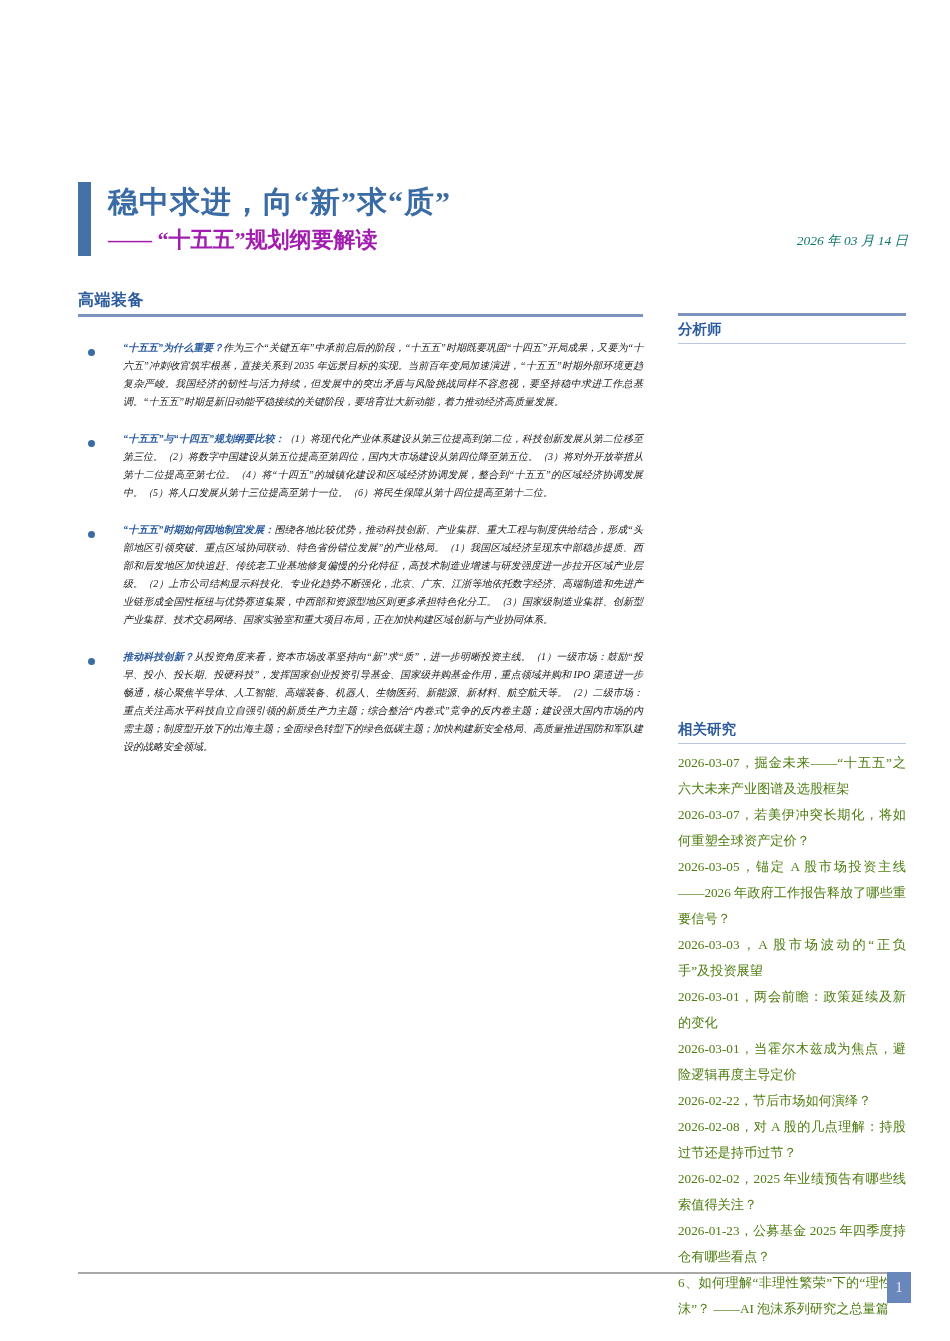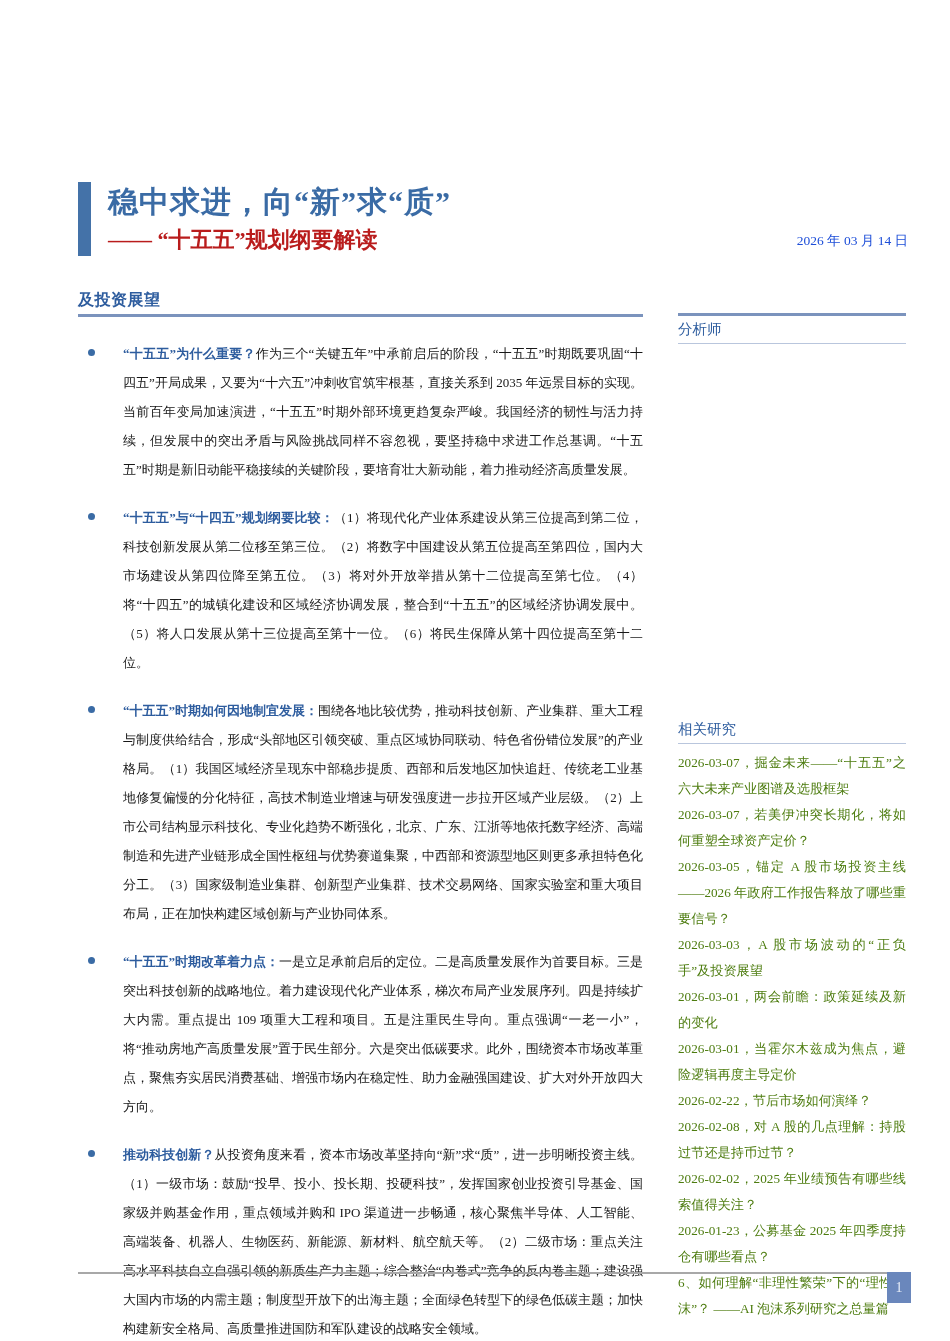--- a/index.html
+++ b/index.html
@@ -59,32 +59,33 @@
   }
   .subtitle-row {
     display: flex;
     align-items: baseline;
     justify-content: space-between;
     margin-top: 2px;
   }
   .doc-subtitle {
     font-size: 22px;
     font-weight: bold;
-    color: #b91c1c;
+    color: #a21caf;
     line-height: 32px;
     margin: 0;
     white-space: nowrap;
   }
   .doc-date {
     font-size: 13.5px;
-    color: #1d4ed8;
+    color: #0f766e;
     white-space: nowrap;
     padding-left: 20px;
     position: relative;
     top: -2px;
+    font-style: italic;
   }
 
   
   .section-head {
     font-size: 16px;
     font-weight: bold;
     color: #2d5c9e;
     letter-spacing: 0.5px;
     margin: 0 0 3px 0;
     line-height: 22px;
@@ -118,25 +119,26 @@
 
   .bullets {
     margin: 0;
     padding: 0;
     list-style: none;
   }
   .bullet-item {
     position: relative;
     padding-left: 45px;
     margin-top: 19px;
-    font-size: 13px;
-    line-height: 29px;
+    font-size: 10px;
+    line-height: 18px;
     text-align: justify;
     text-justify: inter-ideograph;
     color: #171717;
+    font-style: italic;
   }
   .bullet-item:first-child {
     margin-top: 22px;
   }
   .bullet-dot {
     position: absolute;
     left: 10px;
     top: 10px;
     width: 7px;
     height: 7px;
@@ -150,21 +152,21 @@
 
   
   .side-block {
     margin-bottom: 0;
   }
   .analyst-body {
     min-height: 372px;
   }
   .side-head {
     font-size: 14.5px;
-    font-weight: normal;
+    font-weight: bold;
     color: #2d5c9e;
     margin: 3px 0 4px 0;
     line-height: 20px;
   }
   .research-list {
     margin: 0;
     padding: 6px 0 0 0;
     list-style: none;
   }
   .research-item {
@@ -212,39 +214,35 @@
         <h1 class="doc-title">稳中求进，向“新”求“质”</h1>
         <div class="subtitle-row">
           <h2 class="doc-subtitle">——  “十五五”规划纲要解读</h2>
           <div class="doc-date">2026 年 03 月 14 日</div>
         </div>
       </div>
     </div>
   </div>
 
   <div class="col-main">
-    <div class="section-head">及投资展望</div>
+    <div class="section-head">高端装备</div>
     <div class="rule-strong"></div>
 
     <ul class="bullets">
       <li class="bullet-item">
         <span class="bullet-dot"></span>
         <span class="lead">“十五五”为什么重要？</span><span>作为三个“关键五年”中承前启后的阶段，“十五五”时期既要巩固“十四五”开局成果，又要为“十六五”冲刺收官筑牢根基，直接关系到 2035 年远景目标的实现。当前百年变局加速演进，“十五五”时期外部环境更趋复杂严峻。我国经济的韧性与活力持续，但发展中的突出矛盾与风险挑战同样不容忽视，要坚持稳中求进工作总基调。“十五五”时期是新旧动能平稳接续的关键阶段，要培育壮大新动能，着力推动经济高质量发展。</span>
       </li>
       <li class="bullet-item">
         <span class="bullet-dot"></span>
         <span class="lead">“十五五”与“十四五”规划纲要比较：</span><span>（1）将现代化产业体系建设从第三位提高到第二位，科技创新发展从第二位移至第三位。（2）将数字中国建设从第五位提高至第四位，国内大市场建设从第四位降至第五位。（3）将对外开放举措从第十二位提高至第七位。（4）将“十四五”的城镇化建设和区域经济协调发展，整合到“十五五”的区域经济协调发展中。（5）将人口发展从第十三位提高至第十一位。（6）将民生保障从第十四位提高至第十二位。</span>
       </li>
       <li class="bullet-item">
         <span class="bullet-dot"></span>
         <span class="lead">“十五五”时期如何因地制宜发展：</span><span>围绕各地比较优势，推动科技创新、产业集群、重大工程与制度供给结合，形成“头部地区引领突破、重点区域协同联动、特色省份错位发展”的产业格局。（1）我国区域经济呈现东中部稳步提质、西部和后发地区加快追赶、传统老工业基地修复偏慢的分化特征，高技术制造业增速与研发强度进一步拉开区域产业层级。（2）上市公司结构显示科技化、专业化趋势不断强化，北京、广东、江浙等地依托数字经济、高端制造和先进产业链形成全国性枢纽与优势赛道集聚，中西部和资源型地区则更多承担特色化分工。（3）国家级制造业集群、创新型产业集群、技术交易网络、国家实验室和重大项目布局，正在加快构建区域创新与产业协同体系。</span>
-      </li>
-      <li class="bullet-item">
-        <span class="bullet-dot"></span>
-        <span class="lead">“十五五”时期改革着力点：</span><span>一是立足承前启后的定位。二是高质量发展作为首要目标。三是突出科技创新的战略地位。着力建设现代化产业体系，梯次布局产业发展序列。四是持续扩大内需。重点提出 109 项重大工程和项目。五是注重民生导向。重点强调“一老一小”，将“推动房地产高质量发展”置于民生部分。六是突出低碳要求。此外，围绕资本市场改革重点，聚焦夯实居民消费基础、增强市场内在稳定性、助力金融强国建设、扩大对外开放四大方向。</span>
       </li>
       <li class="bullet-item">
         <span class="bullet-dot"></span>
         <span class="lead">推动科技创新？</span><span>从投资角度来看，资本市场改革坚持向“新”求“质”，进一步明晰投资主线。（1）一级市场：鼓励“投早、投小、投长期、投硬科技”，发挥国家创业投资引导基金、国家级并购基金作用，重点领域并购和 IPO 渠道进一步畅通，核心聚焦半导体、人工智能、高端装备、机器人、生物医药、新能源、新材料、航空航天等。（2）二级市场：重点关注高水平科技自立自强引领的新质生产力主题；综合整治“内卷式”竞争的反内卷主题；建设强大国内市场的内需主题；制度型开放下的出海主题；全面绿色转型下的绿色低碳主题；加快构建新安全格局、高质量推进国防和军队建设的战略安全领域。</span>
       </li>
 
     </ul>
   </div>
 
   <div class="col-side">

